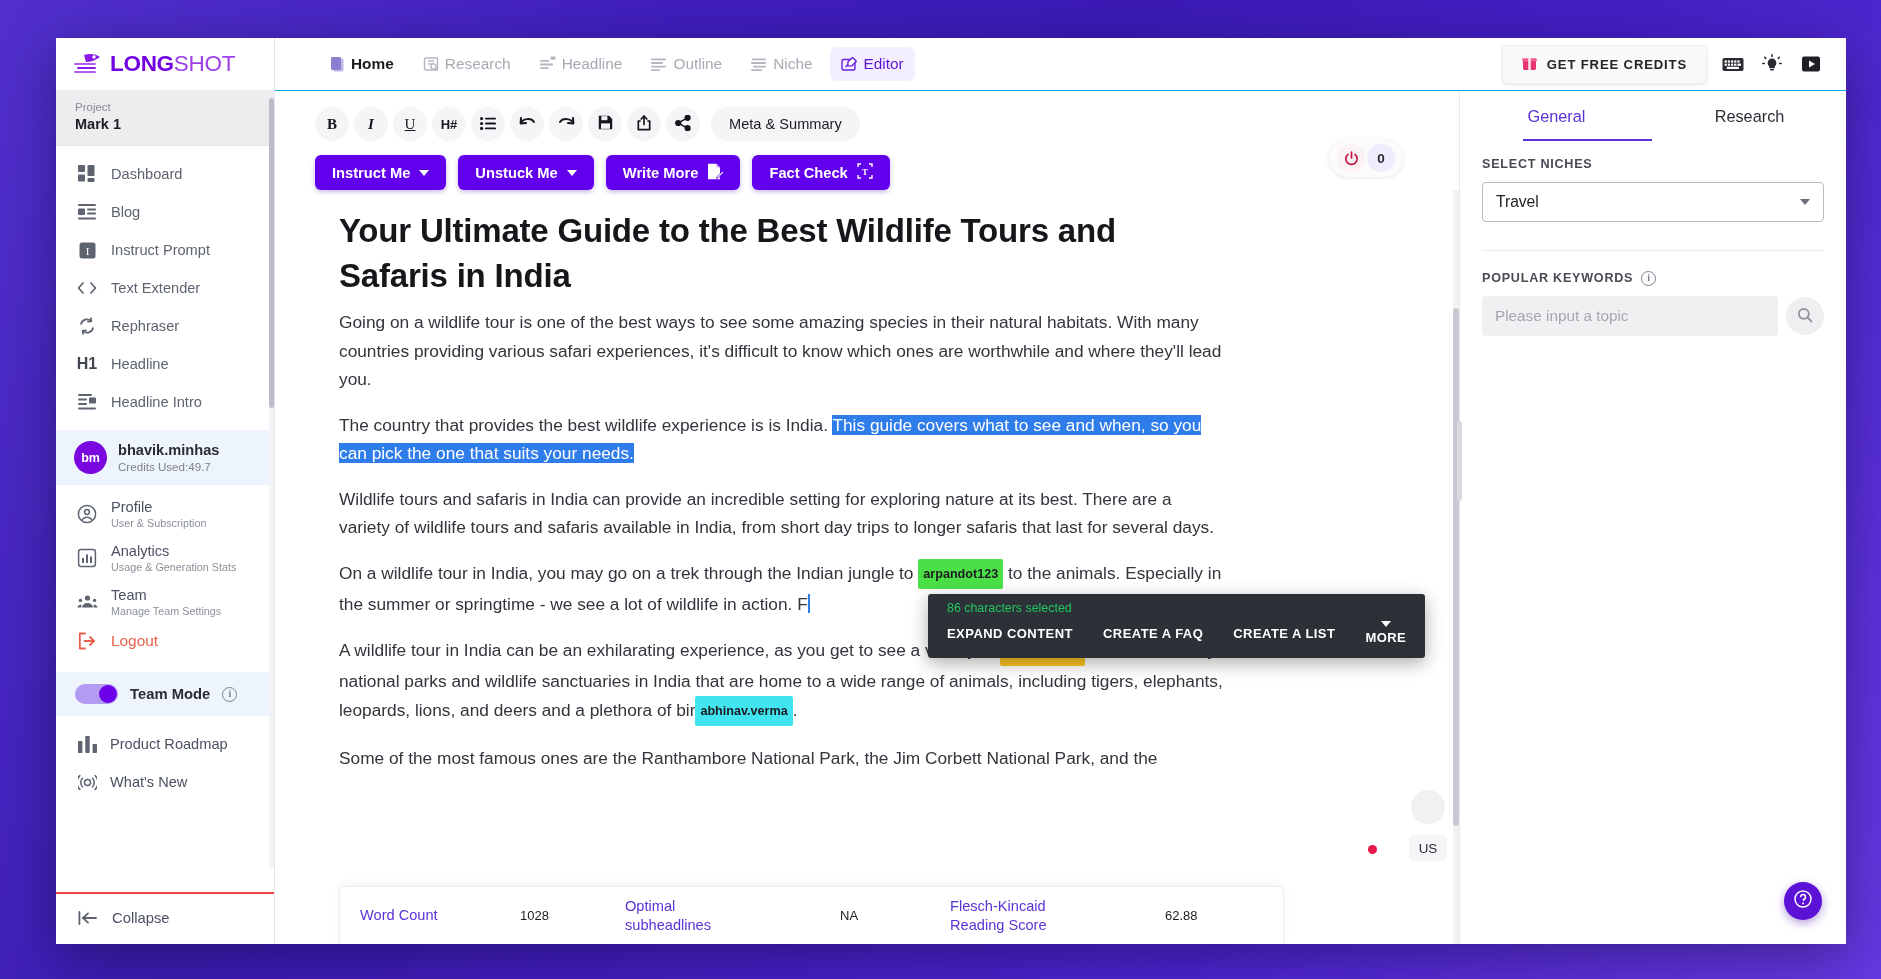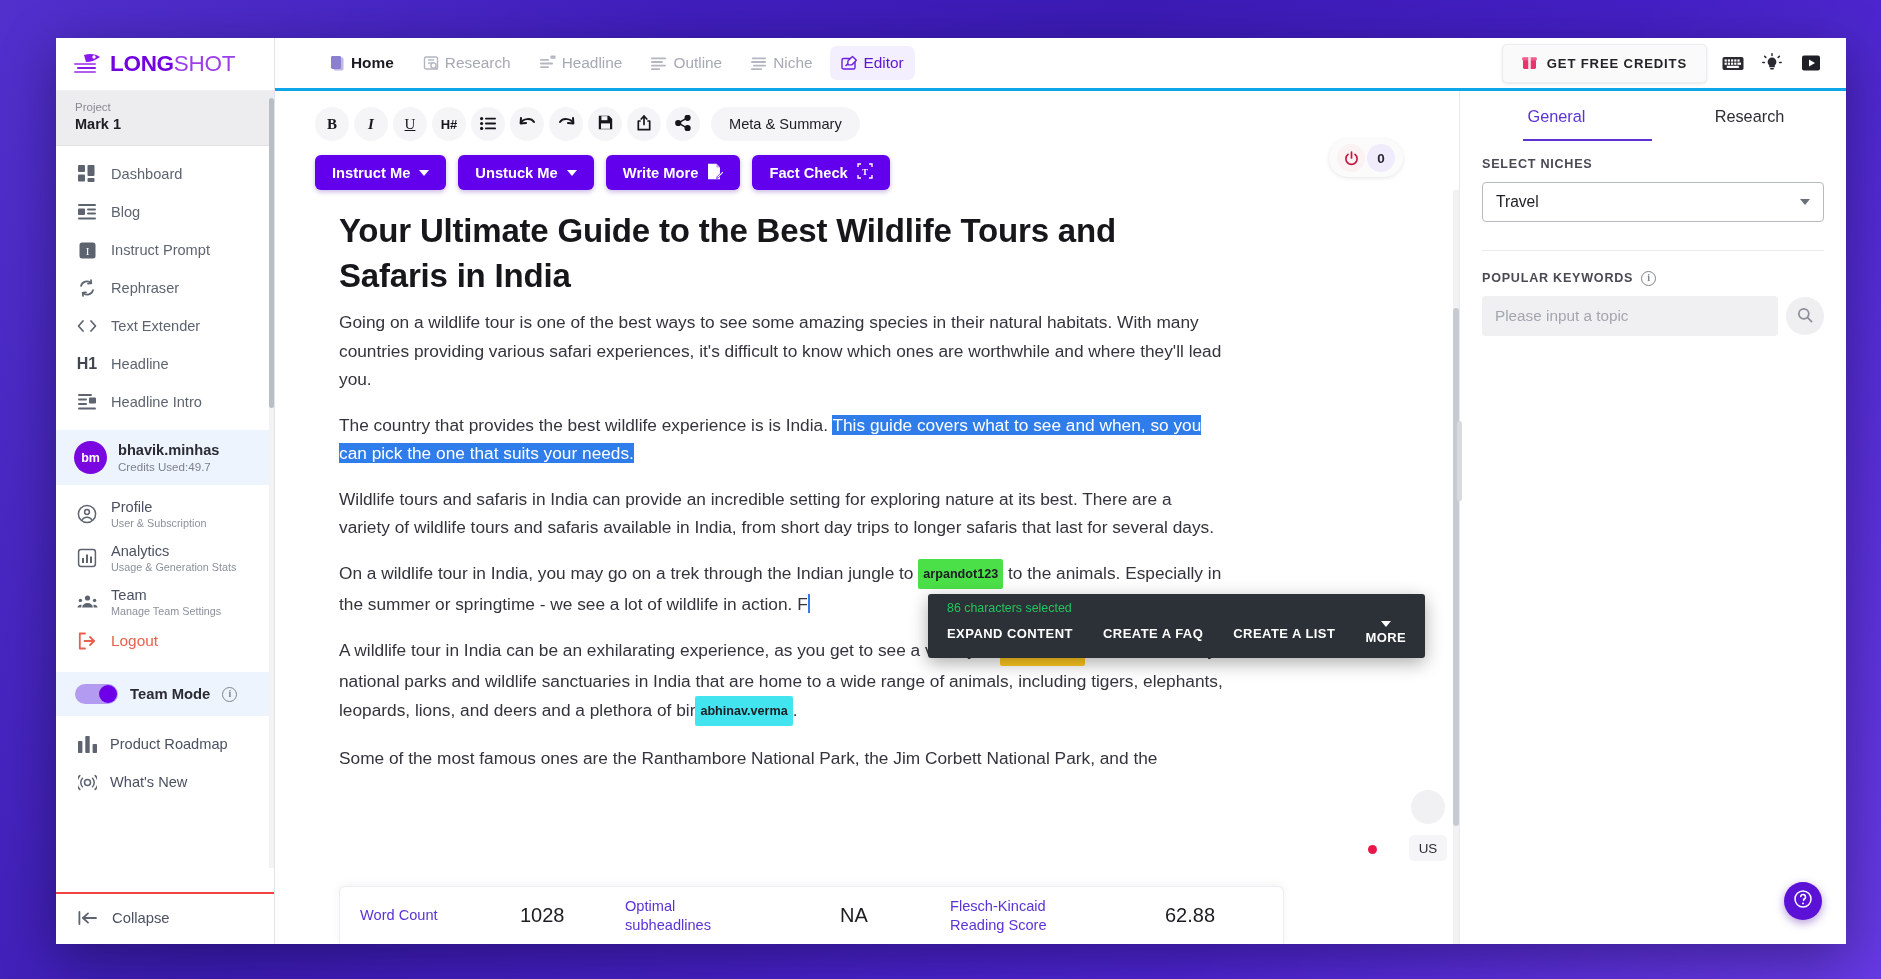--- a/index.html
+++ b/index.html
@@ -142,21 +142,21 @@
     position: absolute; right: 0; top: 60px; width: 5px; height: 310px;
     background: #b9bec6; border-radius: 3px;
   }
 
   
   .main { flex: 1 1 auto; display: flex; flex-direction: column; min-width: 0; position: relative; }
 
   .topbar {
     height: 53px; flex: 0 0 53px;
     display: flex; align-items: center;
-    border-bottom: 3px solid #0ea5e9;
+    border-bottom: 1px solid #0ea5e9;
     padding: 0 12px 0 42px;
     background: #fff;
   }
   .tabs { display: flex; align-items: center; gap: 6px; }
   .tab {
     display: flex; align-items: center; gap: 5px;
     padding: 8px 11px; border-radius: 7px; cursor: pointer;
     font-size: 15.4px; color: #a7a9b4;
   }
   .tab .t-ico { width: 18px; height: 18px; display:flex; align-items:center; justify-content:center; color:#b4b6c0; }
@@ -282,21 +282,21 @@
     width: 945px; height: 58px;
     background: #ffffff;
     border: 1px solid #eceef1; border-bottom: none;
     border-radius: 6px 6px 0 0;
     display: flex; align-items: center;
     box-shadow: 0 -2px 9px rgba(0,0,0,0.05);
     z-index: 12;
   }
   .st-cell { display: flex; align-items: center; }
   .st-label { font-size: 14.6px; color: #5b32d6; line-height: 19px; }
-  .st-val { font-size: 20px; color: #1c1c22; }
+  .st-val { font-size: 13px; color: #1c1c22; }
   .dot-red { position: absolute; right: 82px; top: 655px; width: 9px; height: 9px; border-radius: 50%; background: #e8174a; }
   .blob-grey { position: absolute; right: 14px; top: 600px; width: 34px; height: 34px; border-radius: 50%; background: #f1f1f4; }
   .us-chip { position: absolute; right: 12px; top: 645px; width: 38px; height: 26px; border-radius: 5px; background:#f5f5f7; display:flex;align-items:center;justify-content:center; font-size:13.4px; color:#2b2b33; cursor:pointer; }
 
   
   .rpanel {
     width: 387px; flex: 0 0 387px;
     border-left: 1px solid #e9eaee;
     background: #fff; position: relative;
   }
@@ -390,37 +390,37 @@
         <span class="nav-ico">
           <svg width="17" height="17" viewBox="0 0 17 17">
               <rect x="0.5" y="0.5" width="16" height="16" rx="2.5" fill="currentColor"></rect>
               <text x="8.5" y="12.5" text-anchor="middle" font-size="11" font-family="Liberation Serif, serif" fill="#fff">I</text>
             </svg>
         </span>
         <span>Instruct Prompt</span>
       </div>
       <div class="nav-item">
         <span class="nav-ico">
+          <svg width="20" height="14" viewBox="0 0 20 14" fill="none" stroke="currentColor" stroke-width="1.7" stroke-linecap="round" stroke-linejoin="round">
+              <polyline points="6,2 1.5,7 6,12"></polyline>
+              <polyline points="14,2 18.5,7 14,12"></polyline>
+            </svg>
+        </span>
+        <span>Text Extender</span>
+      </div>
+      <div class="nav-item">
+        <span class="nav-ico">
           <svg width="18" height="18" viewBox="0 0 18 18" fill="none" stroke="currentColor" stroke-width="1.7" stroke-linecap="round">
               <path d="M3 7 a6 6 0 0 1 10-3"></path>
               <polyline points="13,1 13.3,4.3 10,4.6"></polyline>
               <path d="M15 11 a6 6 0 0 1-10 3"></path>
               <polyline points="5,17 4.7,13.7 8,13.4"></polyline>
             </svg>
         </span>
         <span>Rephraser</span>
-      </div>
-      <div class="nav-item">
-        <span class="nav-ico">
-          <svg width="20" height="14" viewBox="0 0 20 14" fill="none" stroke="currentColor" stroke-width="1.7" stroke-linecap="round" stroke-linejoin="round">
-              <polyline points="6,2 1.5,7 6,12"></polyline>
-              <polyline points="14,2 18.5,7 14,12"></polyline>
-            </svg>
-        </span>
-        <span>Text Extender</span>
       </div>
       <div class="nav-item">
         <span class="nav-ico" style="font-size:16px;font-weight:700;color:#41454f;">H1</span>
         <span>Headline</span>
       </div>
       <div class="nav-item">
         <span class="nav-ico">
           <svg width="18" height="16" viewBox="0 0 18 16" fill="currentColor">
               <rect x="0" y="0" width="14" height="2" rx="1"></rect>
               <rect x="0" y="4.5" width="9" height="2" rx="1"></rect>

